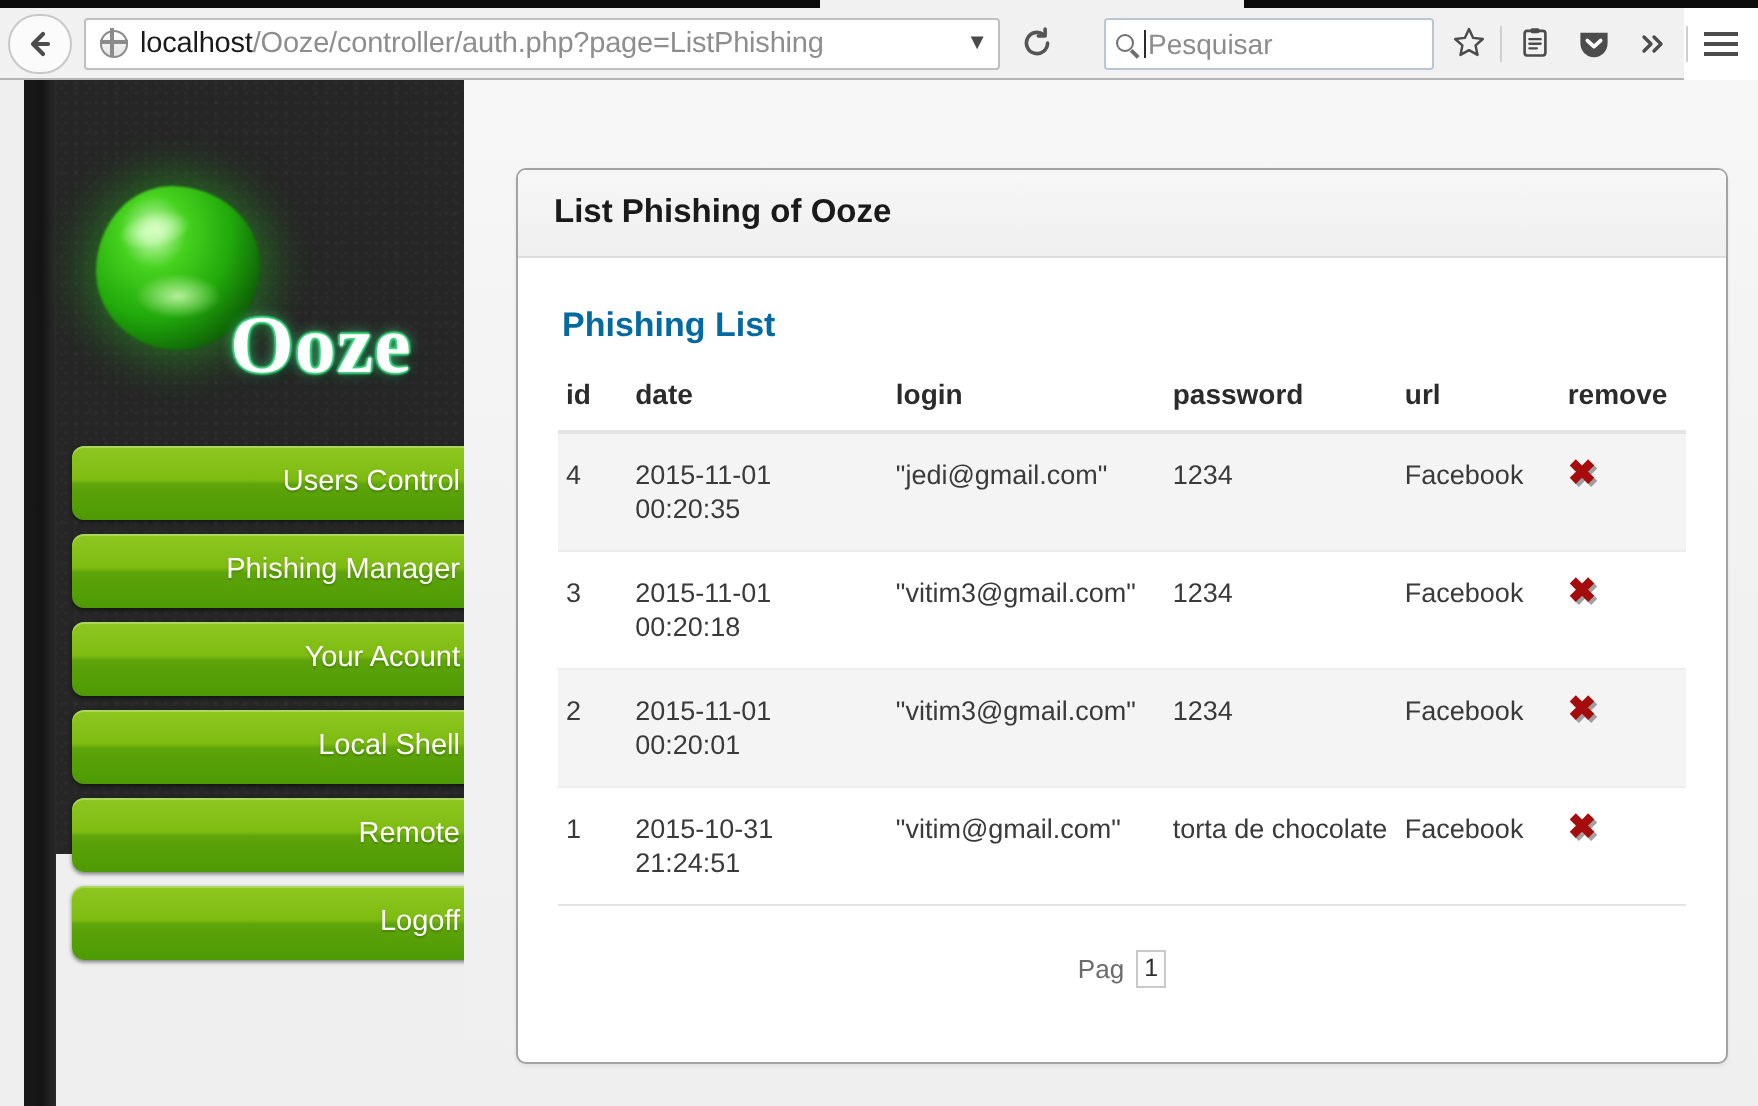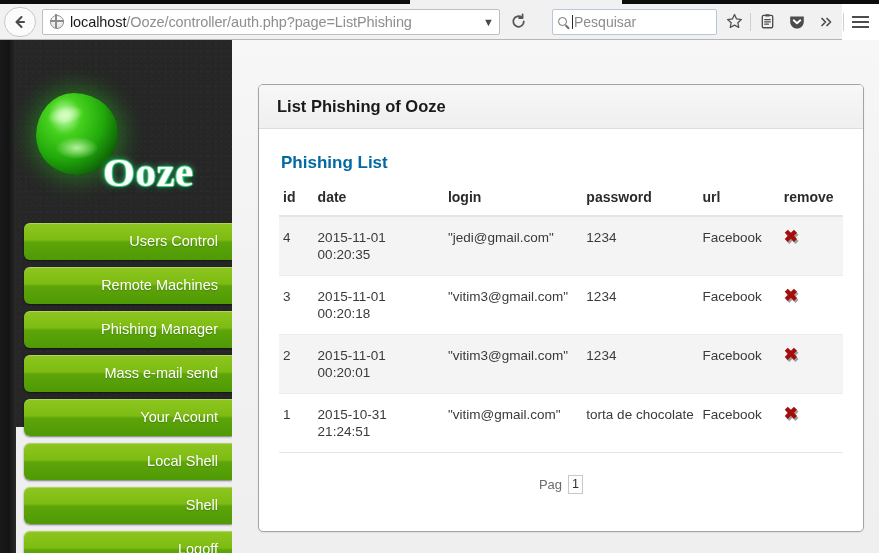--- a/index.html
+++ b/index.html
@@ -105,21 +105,21 @@
   
   #viewport {
     position: absolute; left: 0; top: 40px;
     width: 879px; height: 513px;
     background: #efefef;
     overflow: hidden;
   }
 
   
   #sidebar {
-    position: absolute; left: 0; top: 0; width: 232px; height: 387px;
+    position: absolute; left: 12px; top: 0; width: 232px; height: 387px;
     background:
       radial-gradient(circle at 20% 30%, rgba(255,255,255,.025) 0 1px, transparent 1px),
       radial-gradient(circle at 70% 60%, rgba(255,255,255,.02) 0 1px, transparent 1px),
       #262626;
     background-size: 5px 5px, 7px 7px, auto;
   }
   #sidebar-left-edge {
     position: absolute; left: 0; top: 0; width: 16px; height: 513px;
     background: linear-gradient(to right, #1a1a1a 0%, #141414 55%, #2b2b2b 100%);
   }
@@ -338,26 +338,24 @@
   <div id="sidebar">
     <div id="sidebar-left-edge"></div>
 
     <div id="logo-area">
       <div id="logo-blob"></div>
       <div id="logo-word">Ooze</div>
     </div>
 
     <div id="sidebar-nav">
       <button class="nav-button">Users Control</button>
-      <button class="nav-button">Remote Machines</button>
       <button class="nav-button">Phishing Manager</button>
-      <button class="nav-button">Mass e-mail send</button>
       <button class="nav-button">Your Acount</button>
       <button class="nav-button">Local Shell</button>
-      <button class="nav-button">Shell</button>
+      <button class="nav-button">Remote</button>
       <button class="nav-button">Logoff</button>
     </div>
   </div>
 
   <div id="content">
     <div id="content-inner-bg"></div>
 
     <div id="panel">
       <div id="panel-heading">
         <span id="panel-title">List Phishing of Ooze</span>

